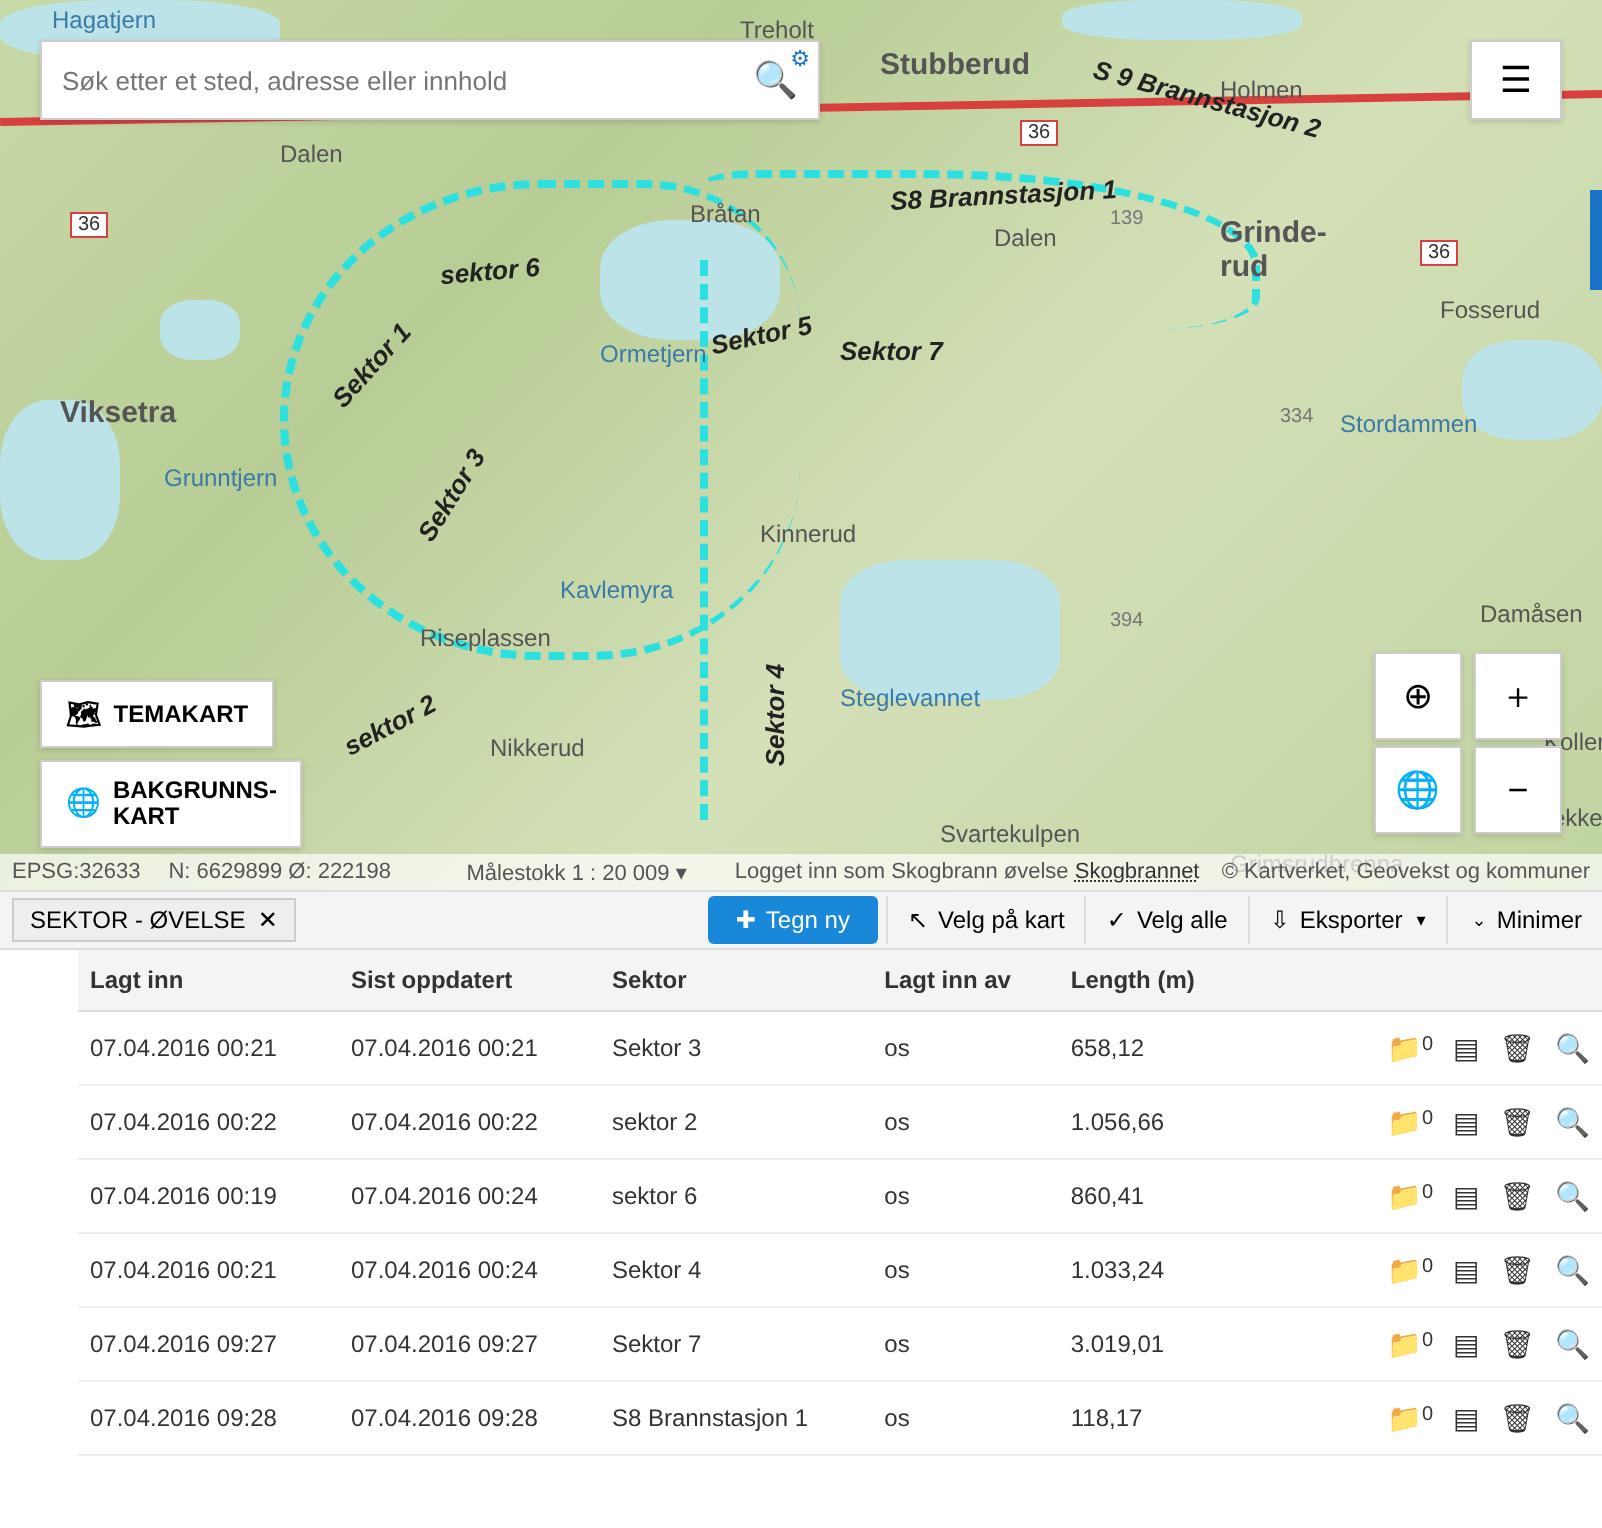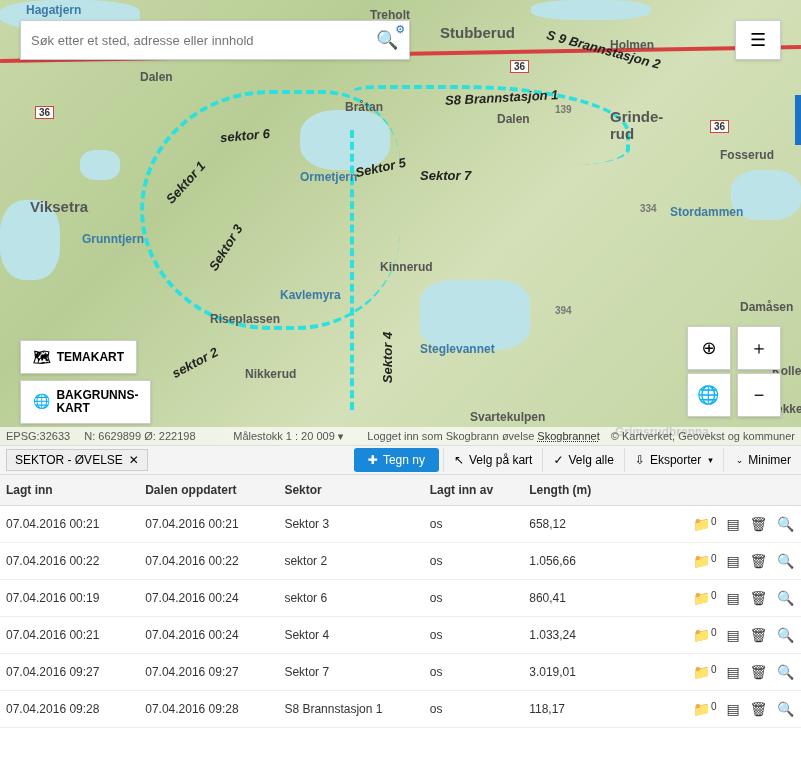--- a/index.html
+++ b/index.html
@@ -20,21 +20,21 @@
 
 .road { position: absolute; height: 4px; background: #d84040; }
 .road1 { top: 52px; left: 0; width: 801px; transform: rotate(-1deg); }
 
 
 .sector-line { position: absolute; border: 4px dashed #2ce0e0; background: none; }
 .sl1 { top: 90px; left: 140px; width: 260px; height: 240px; border-radius: 50% 30% 40% 50%; border-right: none; }
 .sl2 { top: 130px; left: 350px; width: 2px; height: 280px; border-left: 4px dashed #2ce0e0; border-top:none;border-right:none;border-bottom:none; }
 .sl3 { top: 85px; left: 350px; width: 280px; height: 80px; border-radius: 10% 60% 20% 10%; border-left:none; border-bottom:none; }
 
-.map-label { position: absolute; color: #333; font-size: 12px; white-space: nowrap; font-weight: bold; }
+.map-label { position: absolute; color: #333; font-size: 12px; white-space: nowrap; }
 .map-label.place { color: #555; }
 .map-label.water { color: #3a7aa8; }
 .sector-label { font-weight: bold; font-style: italic; font-size: 13px; color: #222; }
 
 .search-bar { position: absolute; top: 20px; left: 20px; width: 390px; height: 40px; background: #fff; border: 1px solid #ccc; display: flex; align-items: center; padding: 0 10px; box-shadow: 0 1px 3px rgba(0,0,0,0.15); }
 .search-bar input { flex: 1; border: none; outline: none; font-size: 13px; color: #000000; }
 .search-icon { font-size: 18px; position: relative; }
 .gear-badge { position: absolute; top: -6px; right: -6px; font-size: 11px; color: #1a73c7; }
 
 .hamburger { position: absolute; top: 20px; right: 20px; width: 46px; height: 40px; background: #fff; border: 1px solid #ccc; display: flex; align-items: center; justify-content: center; font-size: 18px; box-shadow: 0 1px 3px rgba(0,0,0,0.15); cursor: pointer; }
@@ -59,21 +59,21 @@
 
 .toolbar { height: 30px; background: #f4f4f4; border-top: 1px solid #ddd; border-bottom: 1px solid #ddd; display: flex; align-items: center; font-size: 12px; }
 .tab-chip { background: #eee; border: 1px solid #ccc; padding: 3px 8px; margin-left: 6px; display: flex; align-items: center; gap: 6px; }
 .tab-chip .close { cursor: pointer; }
 .toolbar .spacer { flex: 1; }
 .tb-btn { padding: 5px 10px; border-left: 1px solid #ddd; cursor: pointer; display: flex; align-items: center; gap: 5px; }
 .tb-btn.primary { background: #1a88d8; color: #fff; border: none; border-radius: 3px; margin-right: 4px; padding: 5px 14px; }
 .caret { font-size: 9px; margin-left: 2px; }
 
 
-.table-wrap { height: 289px; overflow-y: scroll; position: relative; }
+.table-wrap { height: 289px; overflow-y: scroll; position: relative; margin-left: 39px; }
 table { width: 100%; border-collapse: collapse; font-size: 12px; }
 thead th { text-align: left; padding: 8px 6px; background: #f4f4f4; border-bottom: 1px solid #ddd; font-weight: bold; color: #333; position: sticky; top: 0; }
 tbody td { padding: 10px 6px; border-bottom: 1px solid #eee; color: #333; }
 .row-actions { display: flex; gap: 10px; align-items: center; justify-content: flex-end; }
 .row-actions .ic { cursor: pointer; font-size: 14px; }
 .badge0 { font-size: 10px; position: relative; top: -4px; }
 
 ::-webkit-scrollbar { width: 16px; }
 ::-webkit-scrollbar-track { background: #f0f0f0; }
 ::-webkit-scrollbar-thumb { background: #c4c4c4; }
@@ -213,21 +213,21 @@
     <span class="caret">⌄</span>
     <span>Minimer</span>
   </div>
 </div>
 
 <div class="table-wrap">
   <table>
     <thead>
         <tr id="thead-row">
           <th>Lagt inn</th>
-          <th>Dalen oppdatert</th>
+          <th>Sist oppdatert</th>
           <th>Sektor</th>
           <th>Lagt inn av</th>
           <th>Length (m)</th>
           <th style="width: 180px;"></th>
         </tr>
       </thead>
     <tbody id="tbody">
         <tr>
           <td>07.04.2016 00:21</td>
           <td>07.04.2016 00:21</td>

